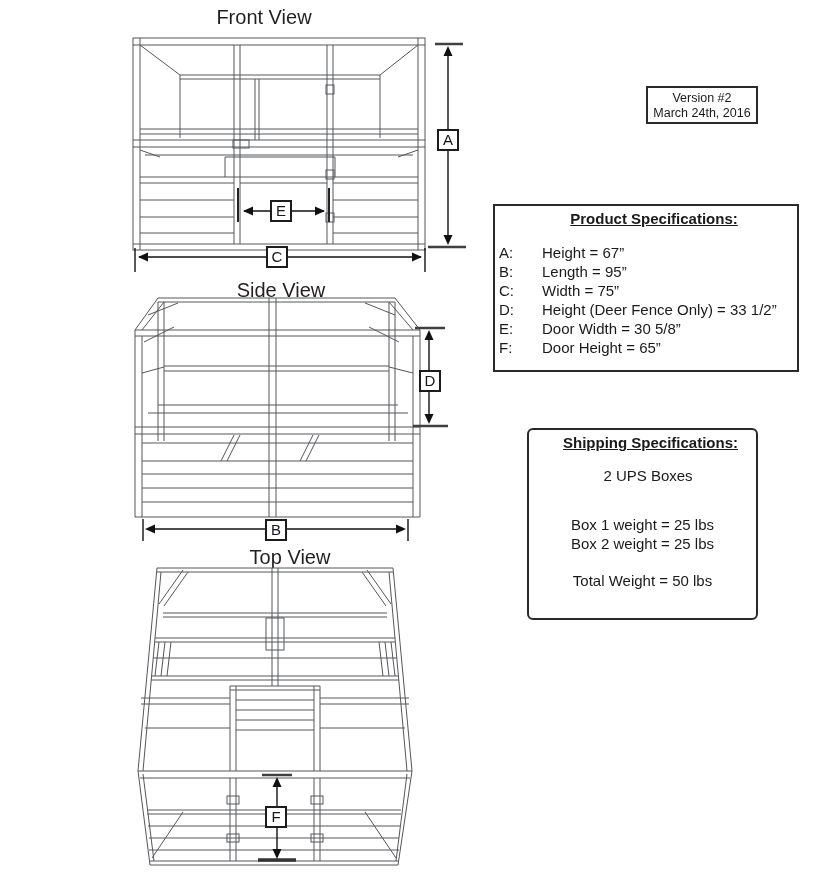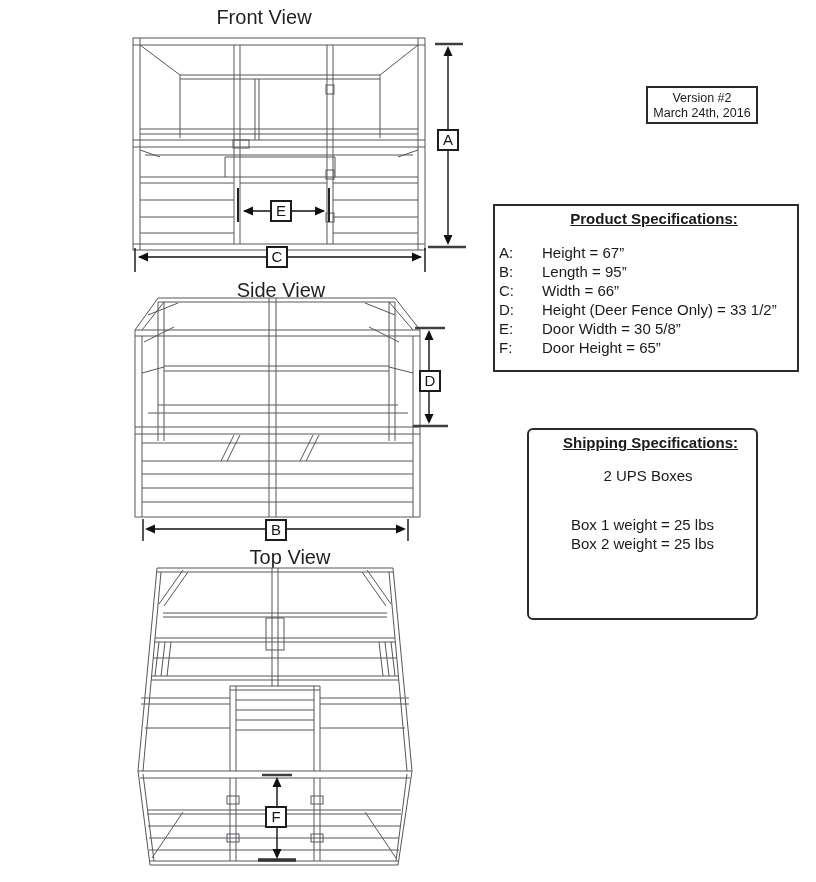--- a/index.html
+++ b/index.html
@@ -274,21 +274,21 @@
       <div class="spec-row">
         <span class="spec-key">A:</span>
         <span class="spec-val">Height = 67”</span>
       </div>
       <div class="spec-row">
         <span class="spec-key">B:</span>
         <span class="spec-val">Length = 95”</span>
       </div>
       <div class="spec-row">
         <span class="spec-key">C:</span>
-        <span class="spec-val">Width = 66”</span>
+        <span class="spec-val">Width = 75”</span>
       </div>
       <div class="spec-row">
         <span class="spec-key">D:</span>
         <span class="spec-val">Height (Deer Fence Only) = 33 1/2”</span>
       </div>
       <div class="spec-row">
         <span class="spec-key">E:</span>
         <span class="spec-val">Door Width = 30 5/8”</span>
       </div>
       <div class="spec-row">
@@ -296,15 +296,16 @@
         <span class="spec-val">Door Height = 65”</span>
       </div>
     </div>
   </div>
 
   <div class="box ship-box">
     <div class="spec-title">Shipping Specifications:</div>
     <div class="ship-line g1">2 UPS Boxes</div>
     <div class="ship-line g2">Box 1 weight = 25 lbs</div>
     <div class="ship-line">Box 2 weight = 25 lbs</div>
+    <div class="ship-line g3">Total Weight = 50 lbs</div>
   </div>
 
 </div>
 
 </body></html>

